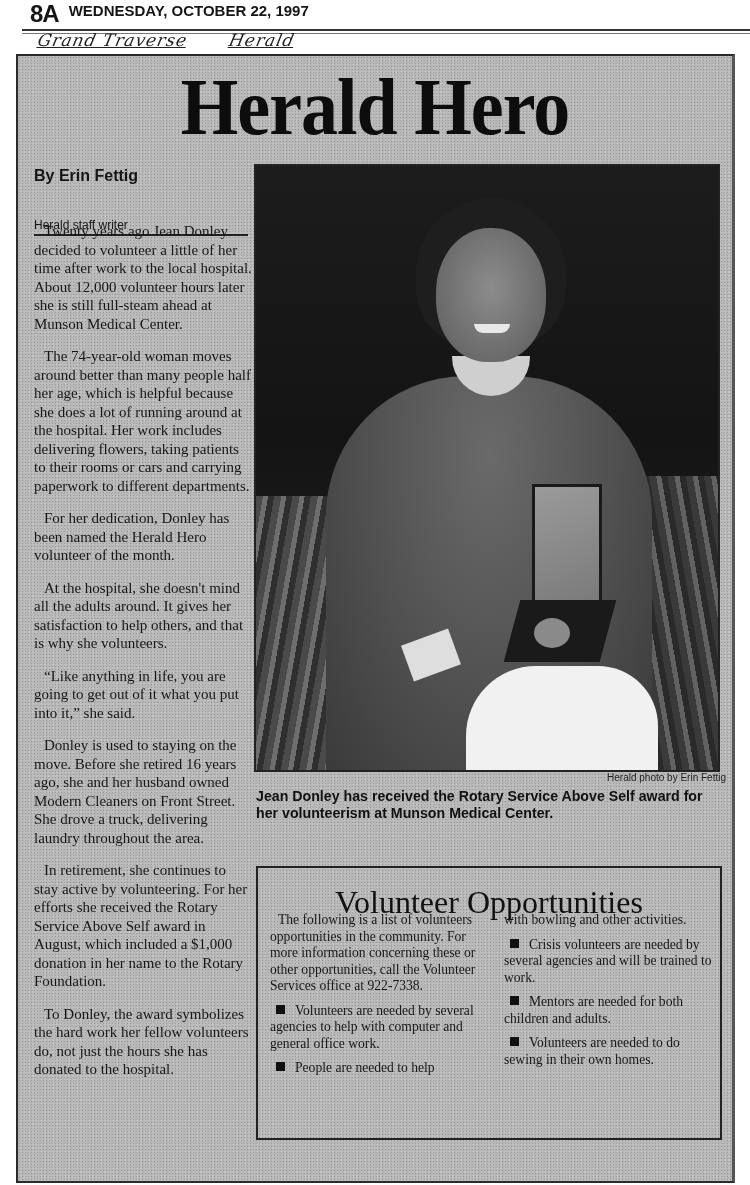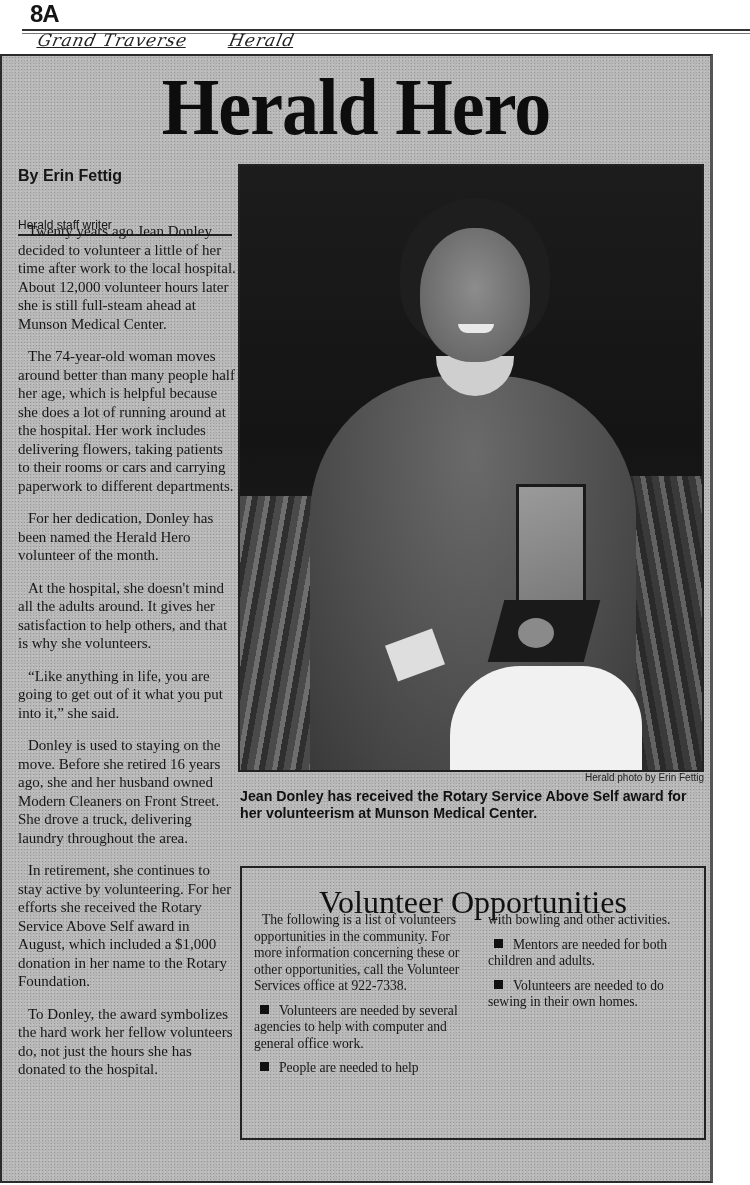--- a/index.html
+++ b/index.html
@@ -14,27 +14,27 @@
     .page-num { font-family: "Liberation Sans", sans-serif; font-weight: bold; font-size: 24px; line-height: 24px; letter-spacing: -1px; }
     .dateline { font-family: "Liberation Sans", sans-serif; font-weight: bold; font-size: 15px; margin-left: 10px; margin-bottom: 2px; }
     .rule-top { position: absolute; left: 22px; top: 29px; width: 728px; border-top: 2px solid #333; }
     .rule-top2 { position: absolute; left: 22px; top: 33px; width: 728px; border-top: 1px solid #777; }
     .handwriting {
       position: absolute; left: 38px; top: 30px; font-family: "DejaVu Serif", serif; font-style: italic;
       font-size: 17px; color: #222; letter-spacing: 1px; transform: skewX(-12deg);
     }
     .handwriting span { margin-right: 42px; text-decoration: underline; text-decoration-thickness: 1px; }
     .panel {
-      position: absolute; left: 0; top: 54px; width: 708px; height: 1125px;
+      position: absolute; left: 16px; top: 54px; width: 708px; height: 1125px;
       background-color: #b7b7b7;
       background-image:
         radial-gradient(rgba(0,0,0,0.18) 0.6px, transparent 0.9px),
         radial-gradient(rgba(255,255,255,0.22) 0.6px, transparent 0.9px);
       background-size: 3px 3px, 4px 4px; background-position: 0 0, 1px 2px;
-      border: 2px solid #2b2b2b; border-right: 3px solid #555;
+      border: 2px solid #2b2b2b; border-right: 3px solid #555; padding-left: 6px;
     }
     .headline {
       position: absolute; left: 0; top: 6px; width: 100%; text-align: center;
       font-family: "Liberation Serif", serif; font-weight: bold; font-size: 74px; line-height: 90px;
       color: #0d0d0d; letter-spacing: -1px; transform: scaleY(1.08);
     }
     .byline-block { position: absolute; left: 16px; top: 110px; width: 214px; border-bottom: 2px solid #222; padding-bottom: 2px; }
     .byline { font-family: "Liberation Sans", sans-serif; font-weight: bold; font-size: 16px; line-height: 20px; }
     .staff { font-family: "Liberation Sans", sans-serif; font-size: 12px; line-height: 14px; margin-top: 32px; }
     .article {
@@ -86,20 +86,21 @@
     .col { width: 212px; font-size: 13.6px; line-height: 16.5px; color: #171717; }
     .col p { margin: 0 0 8px 0; text-indent: 8px; }
     .bullet { display: inline-block; width: 9px; height: 9px; background: #111; margin: 0 10px 0 6px; vertical-align: 1px; }
     .col p.b { text-indent: 0; }
   </style>
 </head>
 <body>
 
 <div class="header">
   <span class="page-num">8A</span>
+  <span class="dateline">WEDNESDAY, OCTOBER 22, 1997</span>
 </div>
 <div class="rule-top"></div>
 <div class="rule-top2"></div>
 <div class="handwriting">
   <span>Grand Traverse</span><span>Herald</span>
 </div>
 
 <div class="panel">
   <div class="headline">Herald Hero</div>
 
@@ -139,18 +140,19 @@
   <div class="sidebar">
     <div class="sidebar-title">Volunteer Opportunities</div>
     <div class="sidebar-cols">
       <div class="col">
         <p>The following is a list of volunteers opportunities in the community. For more information concerning these or other opportunities, call the Volunteer Services office at 922-7338.</p>
         <p class="b"><span class="bullet"></span><span>Volunteers are needed by several agencies to help with computer and general office work.</span></p>
         <p class="b"><span class="bullet"></span><span>People are needed to help</span></p>
       </div>
       <div class="col">
         <p class="b">with bowling and other activities.</p>
+        <p class="b"><span class="bullet"></span><span>Crisis volunteers are needed by several agencies and will be trained to work.</span></p>
         <p class="b"><span class="bullet"></span><span>Mentors are needed for both children and adults.</span></p>
         <p class="b"><span class="bullet"></span><span>Volunteers are needed to do sewing in their own homes.</span></p>
       </div>
     </div>
   </div>
 </div>
 
 </body></html>

